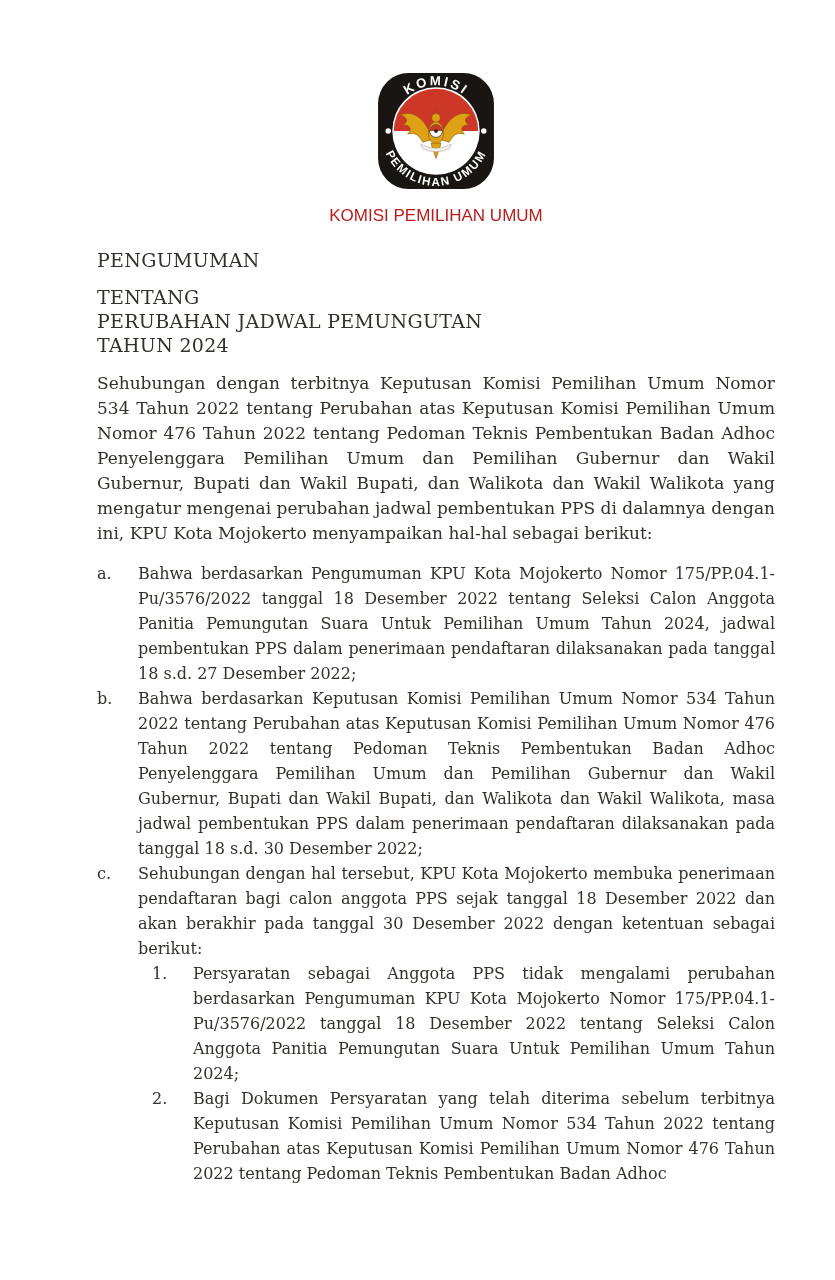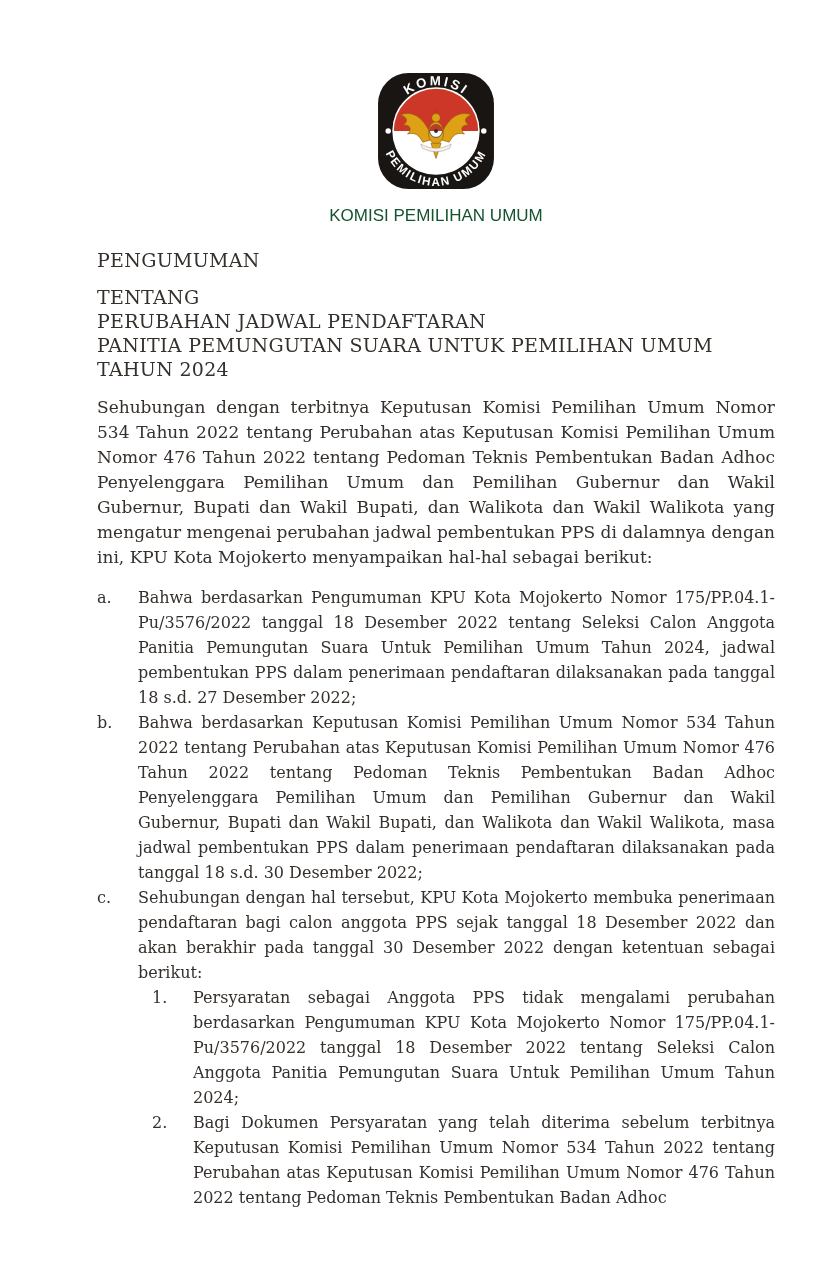--- a/index.html
+++ b/index.html
@@ -20,21 +20,21 @@
     justify-content: center;
     padding-top: 70px;
   }
   .org-block {
     margin-top: 13px;
     text-align: center;
     font-family: "Liberation Sans", sans-serif;
     font-size: 17px;
     line-height: 22px;
     font-weight: 400;
-    color: #14532d;
+    color: #b91c1c;
   }
   .title-block {
     margin-top: 21px;
     text-align: left;
     font-size: 19px;
     line-height: 24px;
     letter-spacing: 0.3px;
   }
   .title-line.gap-before { margin-top: 13px; }
   .intro {
@@ -109,22 +109,21 @@
       </svg>
     </div>
 
     <div class="org-block">
       <div>KOMISI PEMILIHAN UMUM</div>
     </div>
 
     <div class="title-block">
       <div class="title-line">PENGUMUMAN</div>
       <div class="title-line gap-before">TENTANG</div>
-      <div class="title-line">PERUBAHAN JADWAL PENDAFTARAN</div>
-      <div class="title-line">PANITIA PEMUNGUTAN SUARA UNTUK PEMILIHAN UMUM</div>
+      <div class="title-line">PERUBAHAN JADWAL PEMUNGUTAN</div>
       <div class="title-line">TAHUN 2024</div>
     </div>
 
     <p class="intro">Sehubungan dengan terbitnya Keputusan Komisi Pemilihan Umum Nomor 534 Tahun 2022 tentang Perubahan atas Keputusan Komisi Pemilihan Umum Nomor 476 Tahun 2022 tentang Pedoman Teknis Pembentukan Badan Adhoc Penyelenggara Pemilihan Umum dan Pemilihan Gubernur dan Wakil Gubernur, Bupati dan Wakil Bupati, dan Walikota dan Wakil Walikota yang mengatur mengenai perubahan jadwal pembentukan PPS di dalamnya dengan ini, KPU Kota Mojokerto menyampaikan hal-hal sebagai berikut:</p>
 
     <div class="list">
 
       <div class="item">
         <span class="marker">a.</span>
         <div class="body item-text">Bahwa berdasarkan Pengumuman KPU Kota Mojokerto Nomor 175/PP.04.1-Pu/3576/2022 tanggal 18 Desember 2022 tentang Seleksi Calon Anggota Panitia Pemungutan Suara Untuk Pemilihan Umum Tahun 2024, jadwal pembentukan PPS dalam penerimaan pendaftaran dilaksanakan pada tanggal 18 s.d. 27 Desember 2022;</div>

